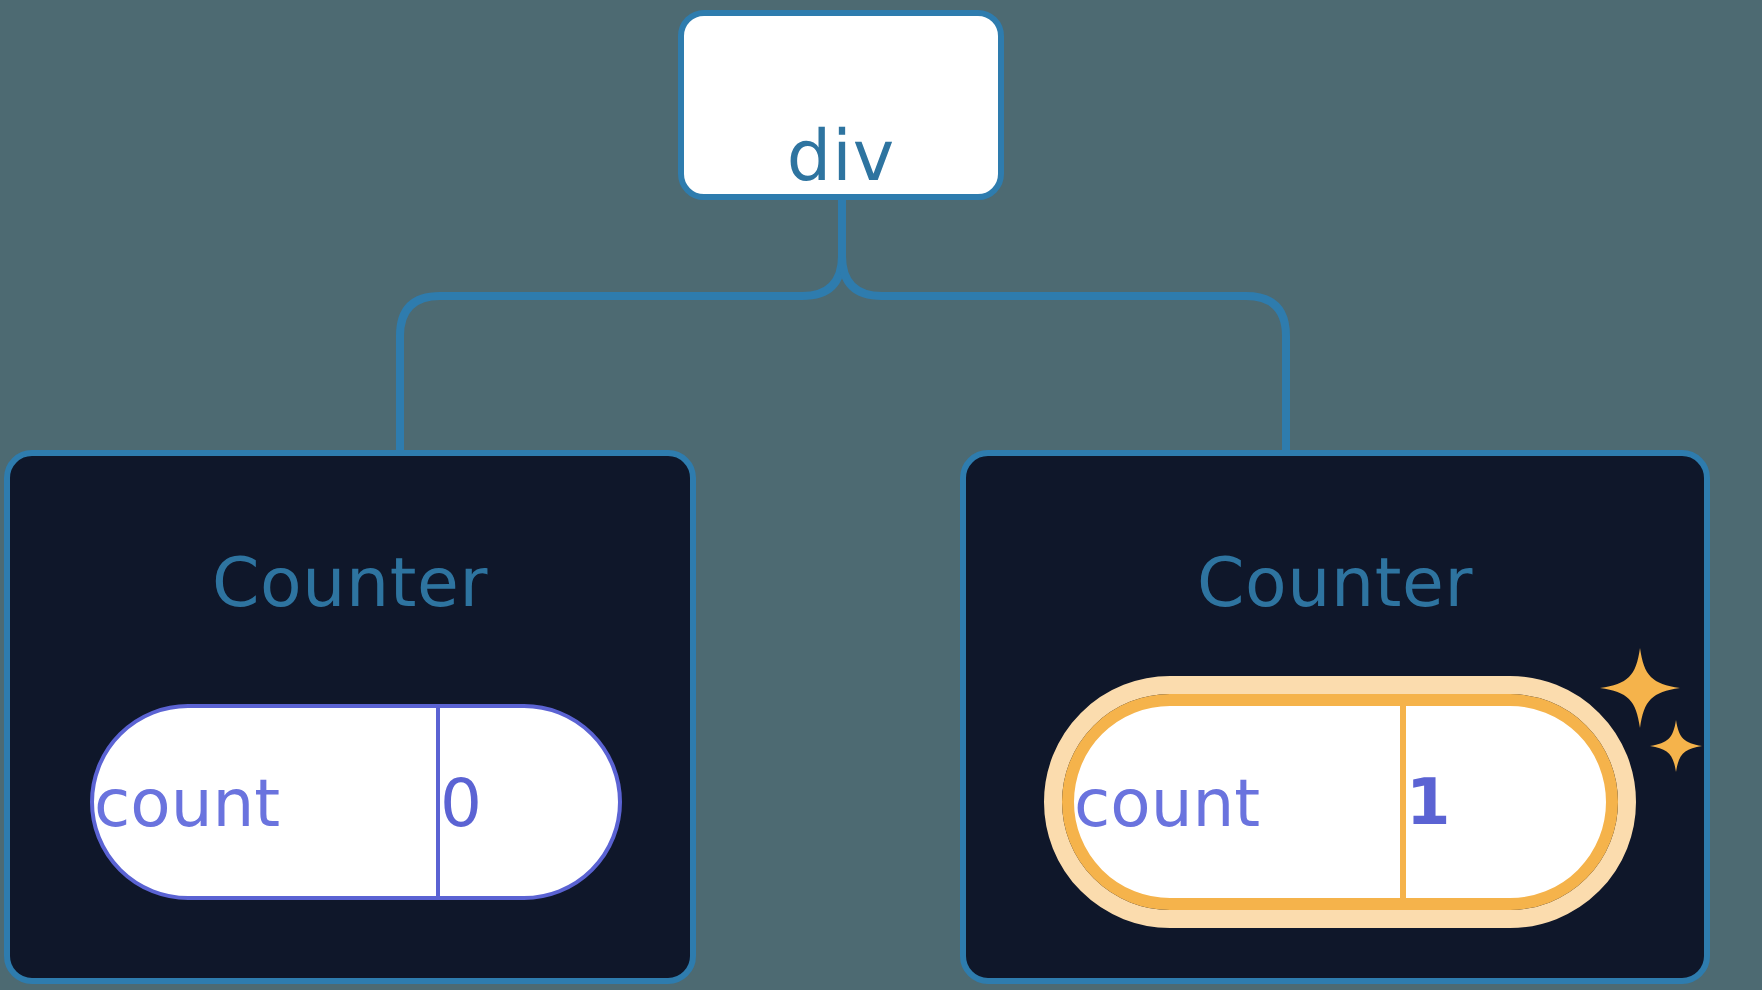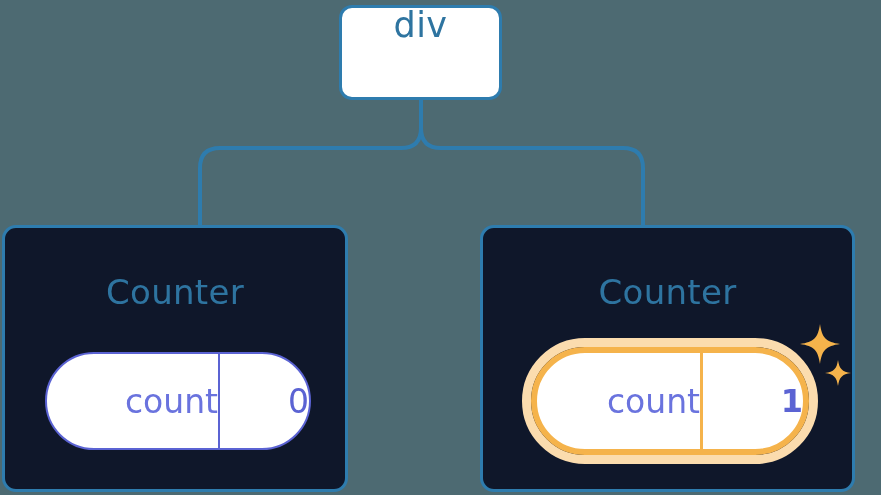--- a/index.html
+++ b/index.html
@@ -34,21 +34,21 @@
     position: absolute;
     left: 339px;
     top: 5px;
     width: 163px;
     height: 95px;
     background: #ffffff;
     border: 3px solid #2e7cae;
     border-radius: 13px;
     box-sizing: border-box;
     display: flex;
-    align-items: flex-start;
+    align-items: flex-end;
     justify-content: center;
     z-index: 3;
   }
   .root-label {
     color: #2e74a0;
     font-size: 35px;
     line-height: 1;
     letter-spacing: 0.5px;
   }
   
@@ -102,21 +102,21 @@
   .pill-plain .pill-key {
     width: 173px;
     border-right: 2px solid #5b63d3;
   }
   .pill-plain .pill-val {
     flex: 1;
   }
   .pill-key, .pill-val {
     display: flex;
     align-items: center;
-    justify-content: flex-end;
+    justify-content: flex-start;
     box-sizing: border-box;
   }
   .key-text {
     color: #6a73de;
     font-size: 33px;
     line-height: 1;
   }
   .val-text {
     color: #5b63d3;
     font-size: 33px;

